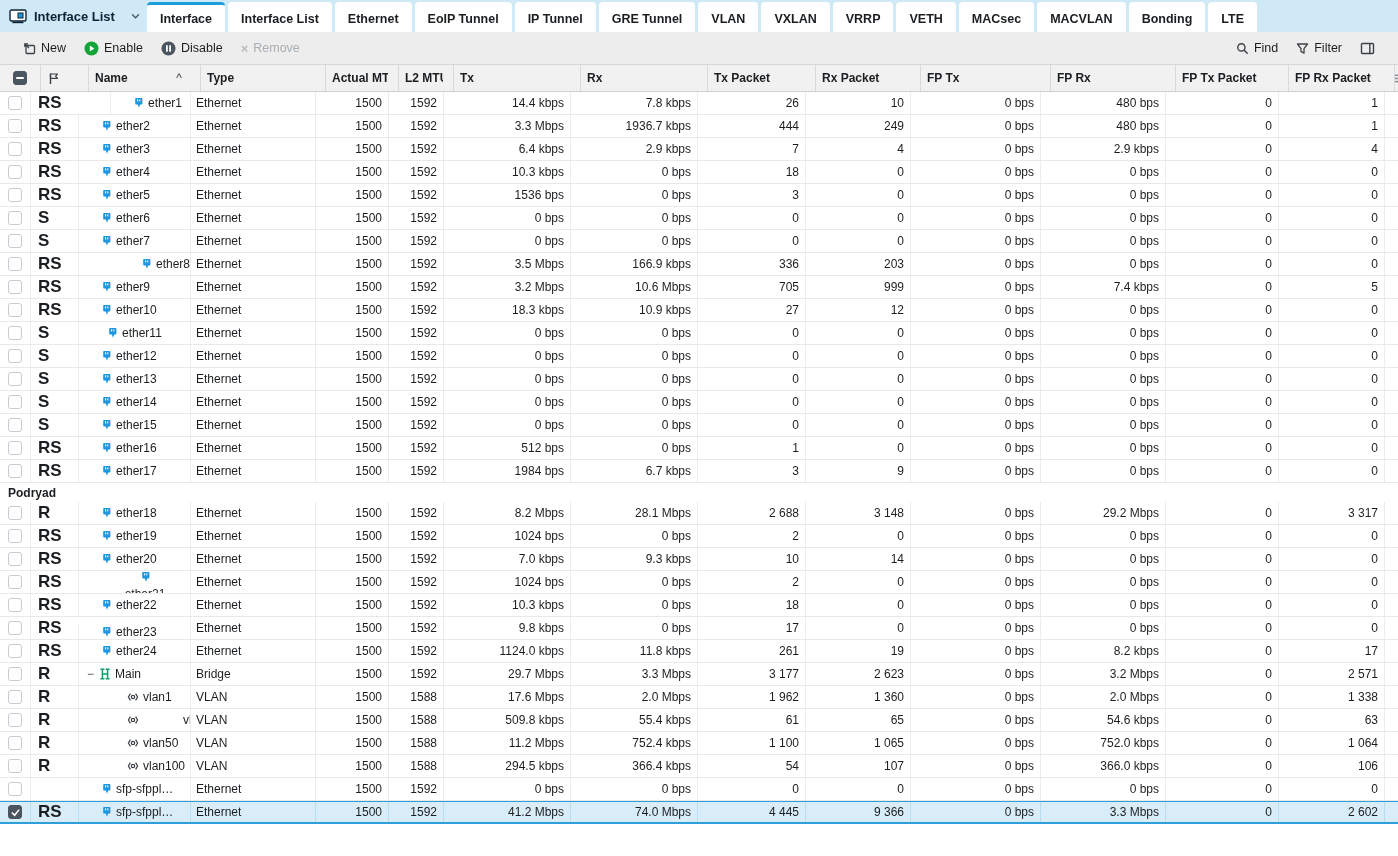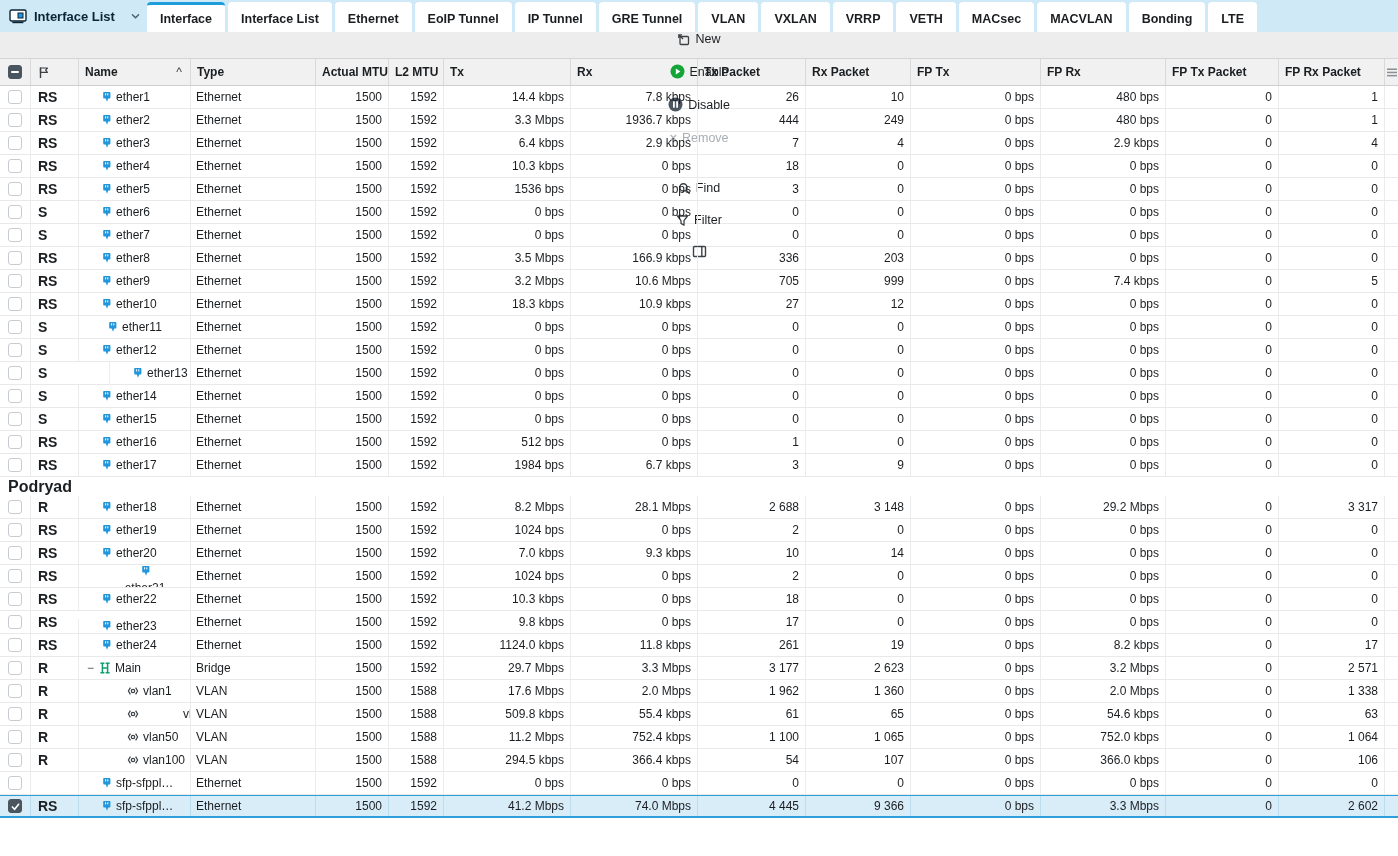--- a/index.html
+++ b/index.html
@@ -13,46 +13,46 @@
   .title-tab { display:flex; align-items:center; gap:7px; padding:0 10px 0 9px; }
   .title-tab .label { font-size:13px; font-weight:700; color:#0b2536; white-space:nowrap; }
   .caret-btn { display:flex; align-items:center; justify-content:center; width:22px; cursor:pointer; }
   .tabs { display:flex; align-items:stretch; gap:3px; }
   .tab { background:#fff; border-radius:4px 4px 0 0; margin-top:2px; padding:0 13px;
          display:flex; align-items:center; font-size:12.5px; font-weight:600; cursor:pointer;
          border-top:3px solid transparent; white-space:nowrap; }
   .tab.active { border-top:3px solid var(--accent); }
 
   
-  .toolbar { height:27px; background:#ededed; border-bottom:1px solid #d5d5d5;
-             display:flex; align-items:center; gap:18px; padding:0 14px;flex-direction:column; }
+  .toolbar { height:33px; background:#ededed; border-bottom:1px solid #d5d5d5;
+             display:flex; align-items:center; gap:18px; padding:0 23px; }
   .tbtn { display:flex; align-items:center; gap:5px; font-size:12.5px; cursor:pointer; white-space:nowrap; }
   .tbtn.disabled { color:#a8aeb4; cursor:default; }
   .toolbar .spacer { margin-left:auto; }
   .tbtn .xmark { font-size:13px; color:#b6bbc0; font-weight:700; }
 
   
   .thead-row { display:grid; grid-template-columns:var(--cols); height:27px;
                background:#f1f1f1; border-bottom:1px solid #cfcfcf; }
   .th { display:flex; align-items:center; font-size:12px; font-weight:700;
-        border-left:1px solid #d9d9d9; padding-left:6px; overflow:hidden; white-space:nowrap; cursor:pointer; }
+        border-left:1px solid #d9d9d9; padding-left:6px; overflow:hidden; white-space:nowrap; cursor:pointer;margin-left:10px; }
   .th:first-child { border-left:none; justify-content:center; padding-left:0; }
   .th.center { justify-content:flex-start; padding-left:7px; }
   .th .sort { margin-left:auto; padding-right:8px; font-weight:400; color:#3c4146; }
   .th.menu { justify-content:center; padding-left:0; }
 
   .trow { display:grid; grid-template-columns:var(--cols); height:23px; border-bottom:1px solid #e9e9e9; cursor:default; }
   .td { display:flex; align-items:center; font-size:12px; border-left:1px solid #ececec;
         overflow:hidden; white-space:nowrap; padding-left:5px; }
   .td:first-child { border-left:none; justify-content:center; padding-left:0; }
   .td.num { justify-content:flex-end; padding-right:6px; padding-left:2px; }
-  .td.flag { font-weight:700; font-size:14px; padding-left:7px; }
+  .td.flag { font-weight:700; font-size:17px; padding-left:7px; }
   .td.name { gap:4px; }
   .collapse { color:#555; font-size:12px; margin-right:1px; }
-  .comment-row { height:19px; display:flex; align-items:center; font-size:16px; font-weight:700;
+  .comment-row { height:19px; display:flex; align-items:center; font-size:12px; font-weight:700;
                  padding-left:8px; border-bottom:none; }
   .trow.sel { background:#d9edf9; border-top:1px solid #2f9fdc; border-bottom:2px solid #2f9fdc; }
   .trow.sel .td { border-left-color:#bcdcef; }
 
   
   .cb { width:14px; height:14px; border:1px solid #c6ccd2; border-radius:3px; background:#fff;
         display:inline-flex; align-items:center; justify-content:center; cursor:pointer; }
   .cb.checked, .cb.indet { background:#4a5560; border-color:#4a5560; }
   .cb.indet::after { content:""; width:8px; height:2px; background:#fff; border-radius:1px; }
 
@@ -173,21 +173,21 @@
           <rect y="6.9" width="10" height="1.5" fill="#8a9096"></rect>
         </svg>
       </div>
     </div>
   <div id="tbody">
       <div class="trow">
         <div class="td">
           <span class="cb"></span>
         </div>
         <div class="td flag">RS</div>
-        <div class="td name" style="padding-left: 21px;">
+        <div class="td name" style="padding-left: 21px; margin-left: 32px;">
           <svg width="12" height="12" viewBox="0 0 12 12">
             <path fill="#2196dc" d="M4.2 1h5.2c.55 0 1 .45 1 1v4.4c0 .55-.45 1-1 1H8.2L7 10.8 5.8 7.4H4.2c-.55 0-1-.45-1-1V2c0-.55.45-1 1-1z"></path>
             <rect x="5.1" y="2.3" width="1" height="2.1" fill="#fff"></rect>
             <rect x="7.3" y="2.3" width="1" height="2.1" fill="#fff"></rect>
           </svg>
           <span>ether1</span>
         </div>
         <div class="td">Ethernet</div>
         <div class="td num">1500</div>
         <div class="td num">1592</div>
@@ -355,21 +355,21 @@
         <div class="td num">0 bps</div>
         <div class="td num">0</div>
         <div class="td num">0</div>
         <div class="td"></div>
       </div>
       <div class="trow">
         <div class="td">
           <span class="cb"></span>
         </div>
         <div class="td flag">RS</div>
-        <div class="td name" style="padding-left: 21px;">
+        <div class="td name" style="padding-left: 21px; justify-content: flex-end;">
           <svg width="12" height="12" viewBox="0 0 12 12">
             <path fill="#2196dc" d="M4.2 1h5.2c.55 0 1 .45 1 1v4.4c0 .55-.45 1-1 1H8.2L7 10.8 5.8 7.4H4.2c-.55 0-1-.45-1-1V2c0-.55.45-1 1-1z"></path>
             <rect x="5.1" y="2.3" width="1" height="2.1" fill="#fff"></rect>
             <rect x="7.3" y="2.3" width="1" height="2.1" fill="#fff"></rect>
           </svg>
           <span>ether8</span>
         </div>
         <div class="td">Ethernet</div>
         <div class="td num">1500</div>
         <div class="td num">1592</div>
@@ -485,21 +485,21 @@
         <div class="td num">0 bps</div>
         <div class="td num">0</div>
         <div class="td num">0</div>
         <div class="td"></div>
       </div>
       <div class="trow">
         <div class="td">
           <span class="cb"></span>
         </div>
         <div class="td flag">S</div>
-        <div class="td name" style="padding-left: 21px; margin-left: 31px;">
+        <div class="td name" style="padding-left: 21px;">
           <svg width="12" height="12" viewBox="0 0 12 12">
             <path fill="#2196dc" d="M4.2 1h5.2c.55 0 1 .45 1 1v4.4c0 .55-.45 1-1 1H8.2L7 10.8 5.8 7.4H4.2c-.55 0-1-.45-1-1V2c0-.55.45-1 1-1z"></path>
             <rect x="5.1" y="2.3" width="1" height="2.1" fill="#fff"></rect>
             <rect x="7.3" y="2.3" width="1" height="2.1" fill="#fff"></rect>
           </svg>
           <span>ether13</span>
         </div>
         <div class="td">Ethernet</div>
         <div class="td num">1500</div>
         <div class="td num">1592</div>

